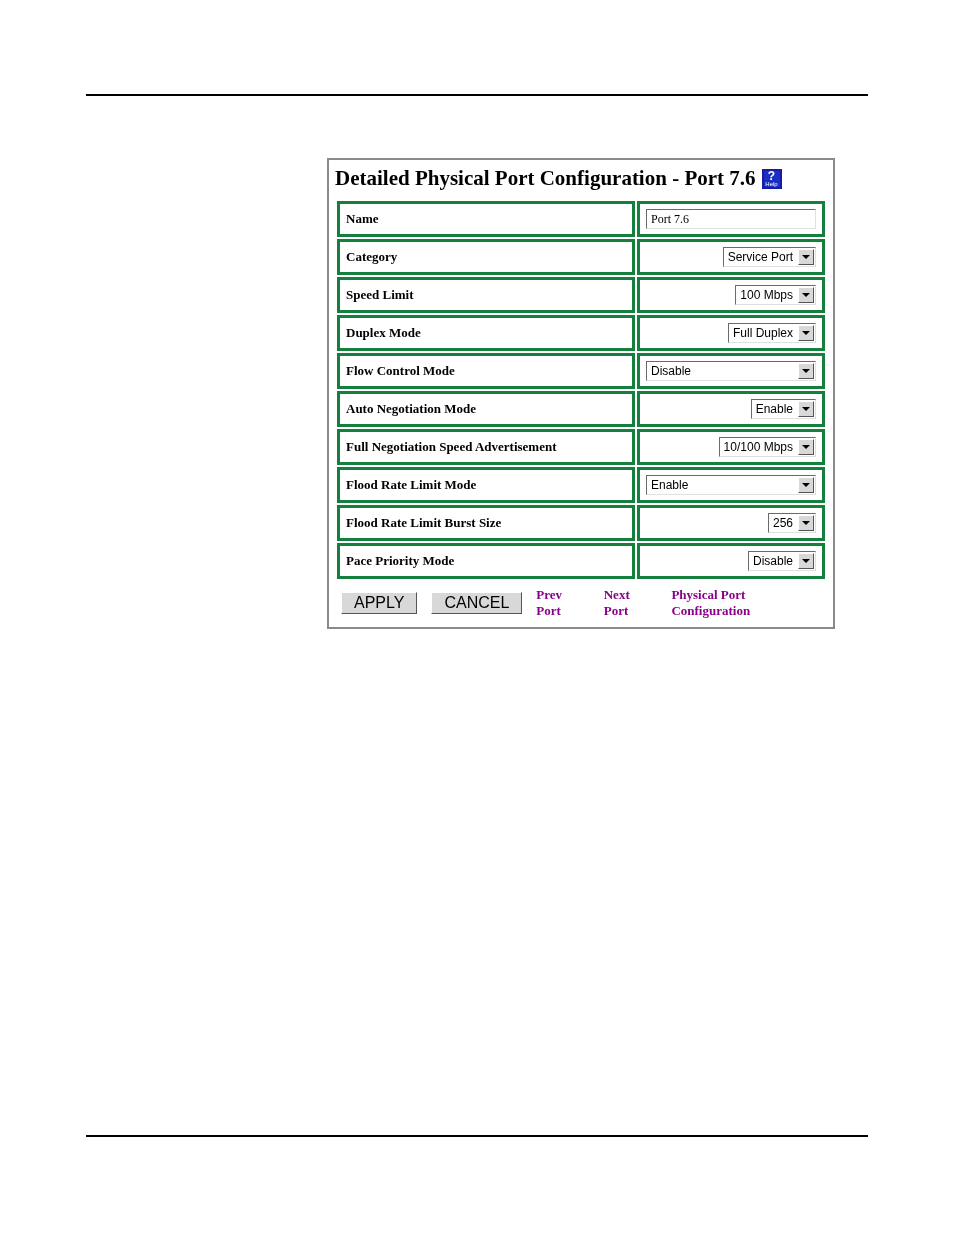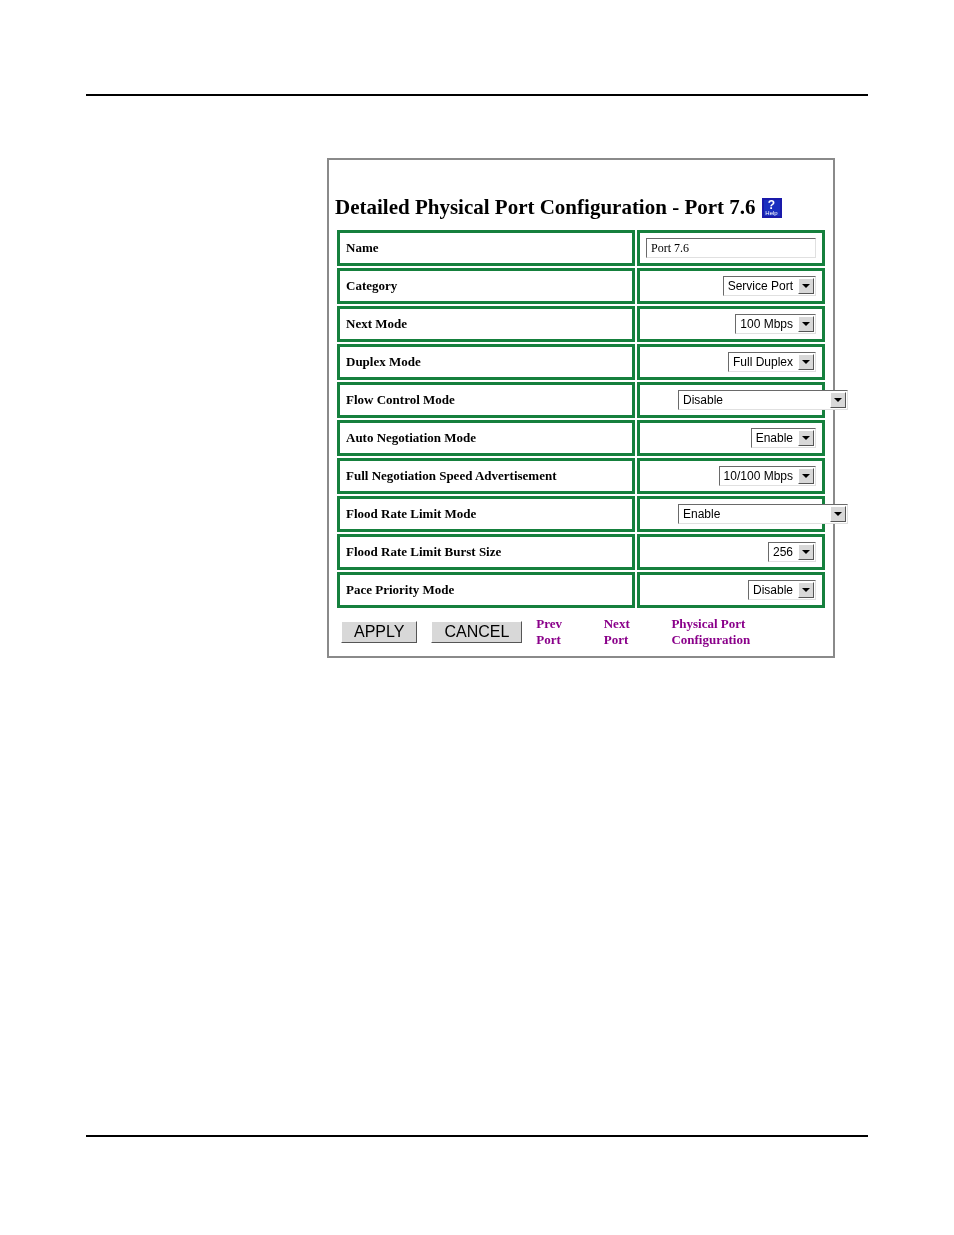--- a/index.html
+++ b/index.html
@@ -38,21 +38,20 @@
     box-sizing: border-box;
     background: #ffffff;
     padding: 4px 6px 8px 6px;
   }
   .panel-title-row {
     display: flex;
     align-items: center;
     justify-content: flex-start;
     gap: 6px;
     padding: 2px 0 8px 0;
-    margin-top: 29px;
   }
   .panel-title {
     font-weight: bold;
     font-size: 21px;
     white-space: nowrap;
   }
   .help-icon {
     width: 20px;
     height: 20px;
     border: 2px solid #1a1aaa;
@@ -128,21 +127,20 @@
     box-sizing: border-box;
     border: 1px solid #8a8a8a;
     border-top-color: #6a6a6a;
     border-left-color: #6a6a6a;
     border-bottom-color: #e0e0e0;
     border-right-color: #e0e0e0;
     background: #fff;
     font-family: Arial, Helvetica, sans-serif;
     font-size: 12px;
     padding-left: 4px;
-    margin-left: 32px;
   }
   .select.full {
     width: 100%;
   }
   .select .sel-text {
     flex: 1;
     text-align: left;
     padding-right: 4px;
   }
   .select .arrow-btn {
@@ -215,21 +213,21 @@
           <tr>
             <td class="label">Category</td>
             <td class="value"><span class="select">
                 <span class="sel-text">Service Port</span>
                 <span class="arrow-btn">
                   <span class="arrow-down"></span>
                 </span>
               </span></td>
           </tr>
           <tr>
-            <td class="label">Next Mode</td>
+            <td class="label">Speed Limit</td>
             <td class="value"><span class="select">
                 <span class="sel-text">100 Mbps</span>
                 <span class="arrow-btn">
                   <span class="arrow-down"></span>
                 </span>
               </span></td>
           </tr>
           <tr>
             <td class="label">Duplex Mode</td>
             <td class="value"><span class="select">

